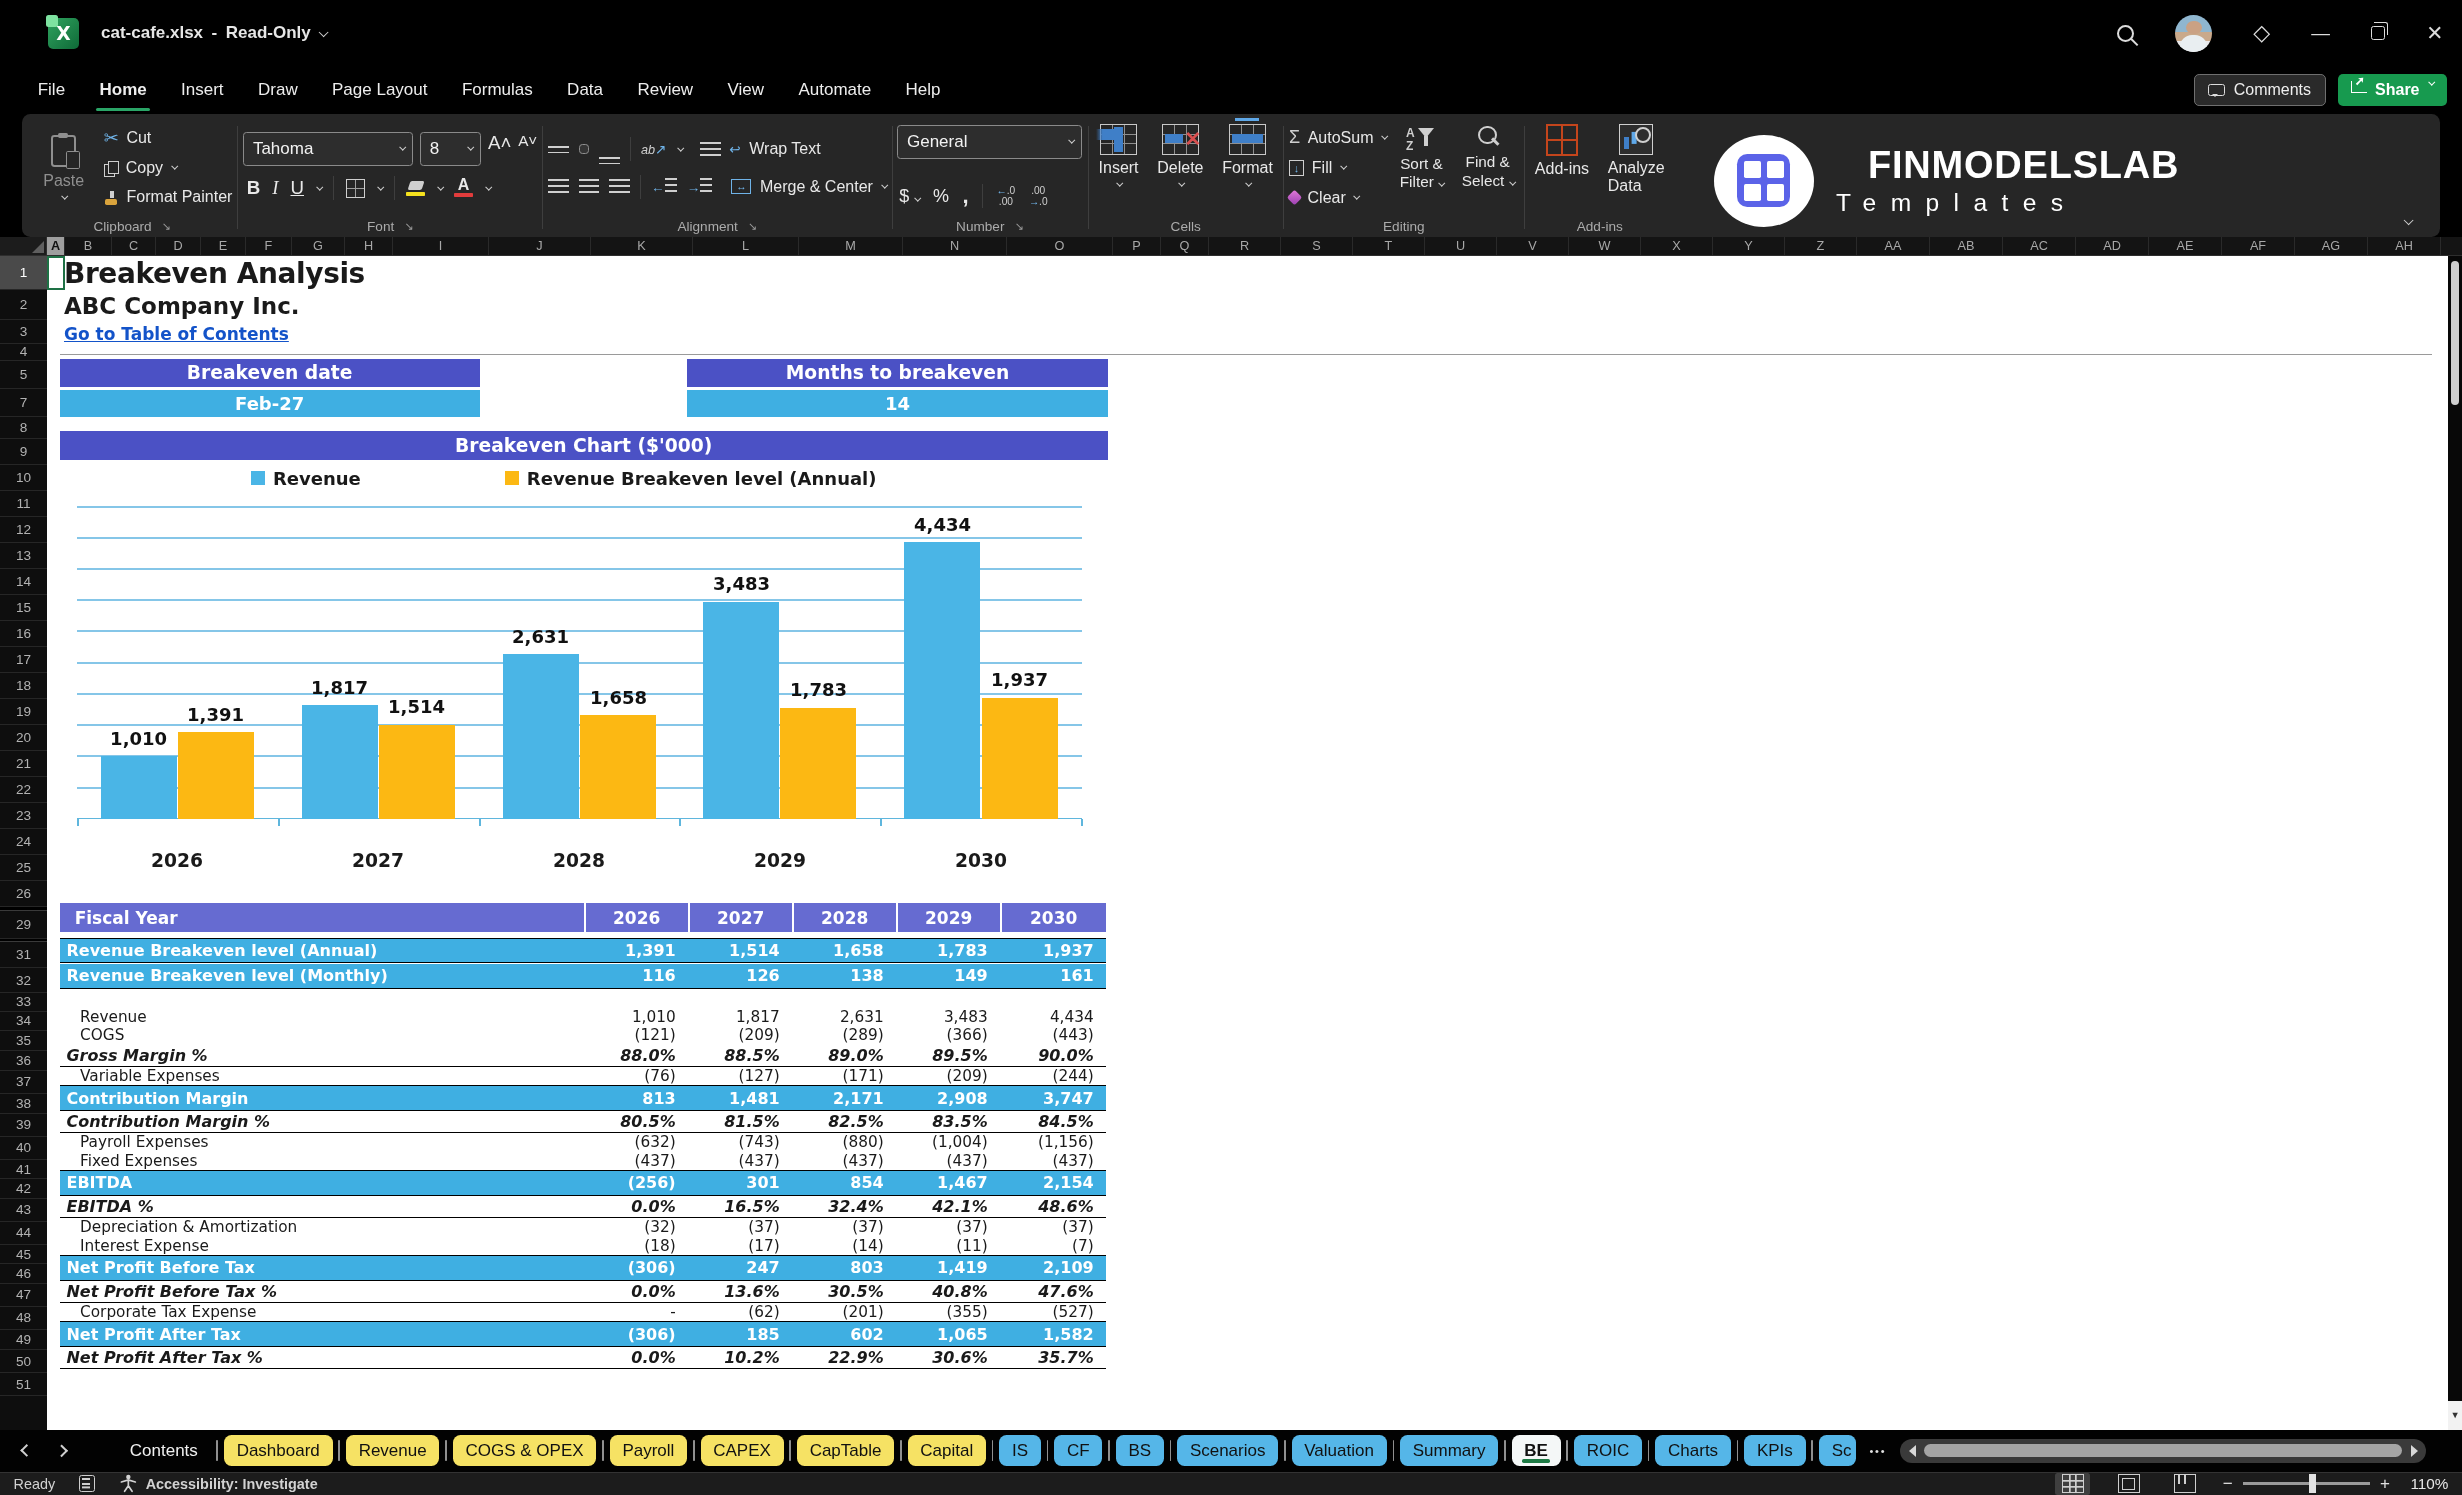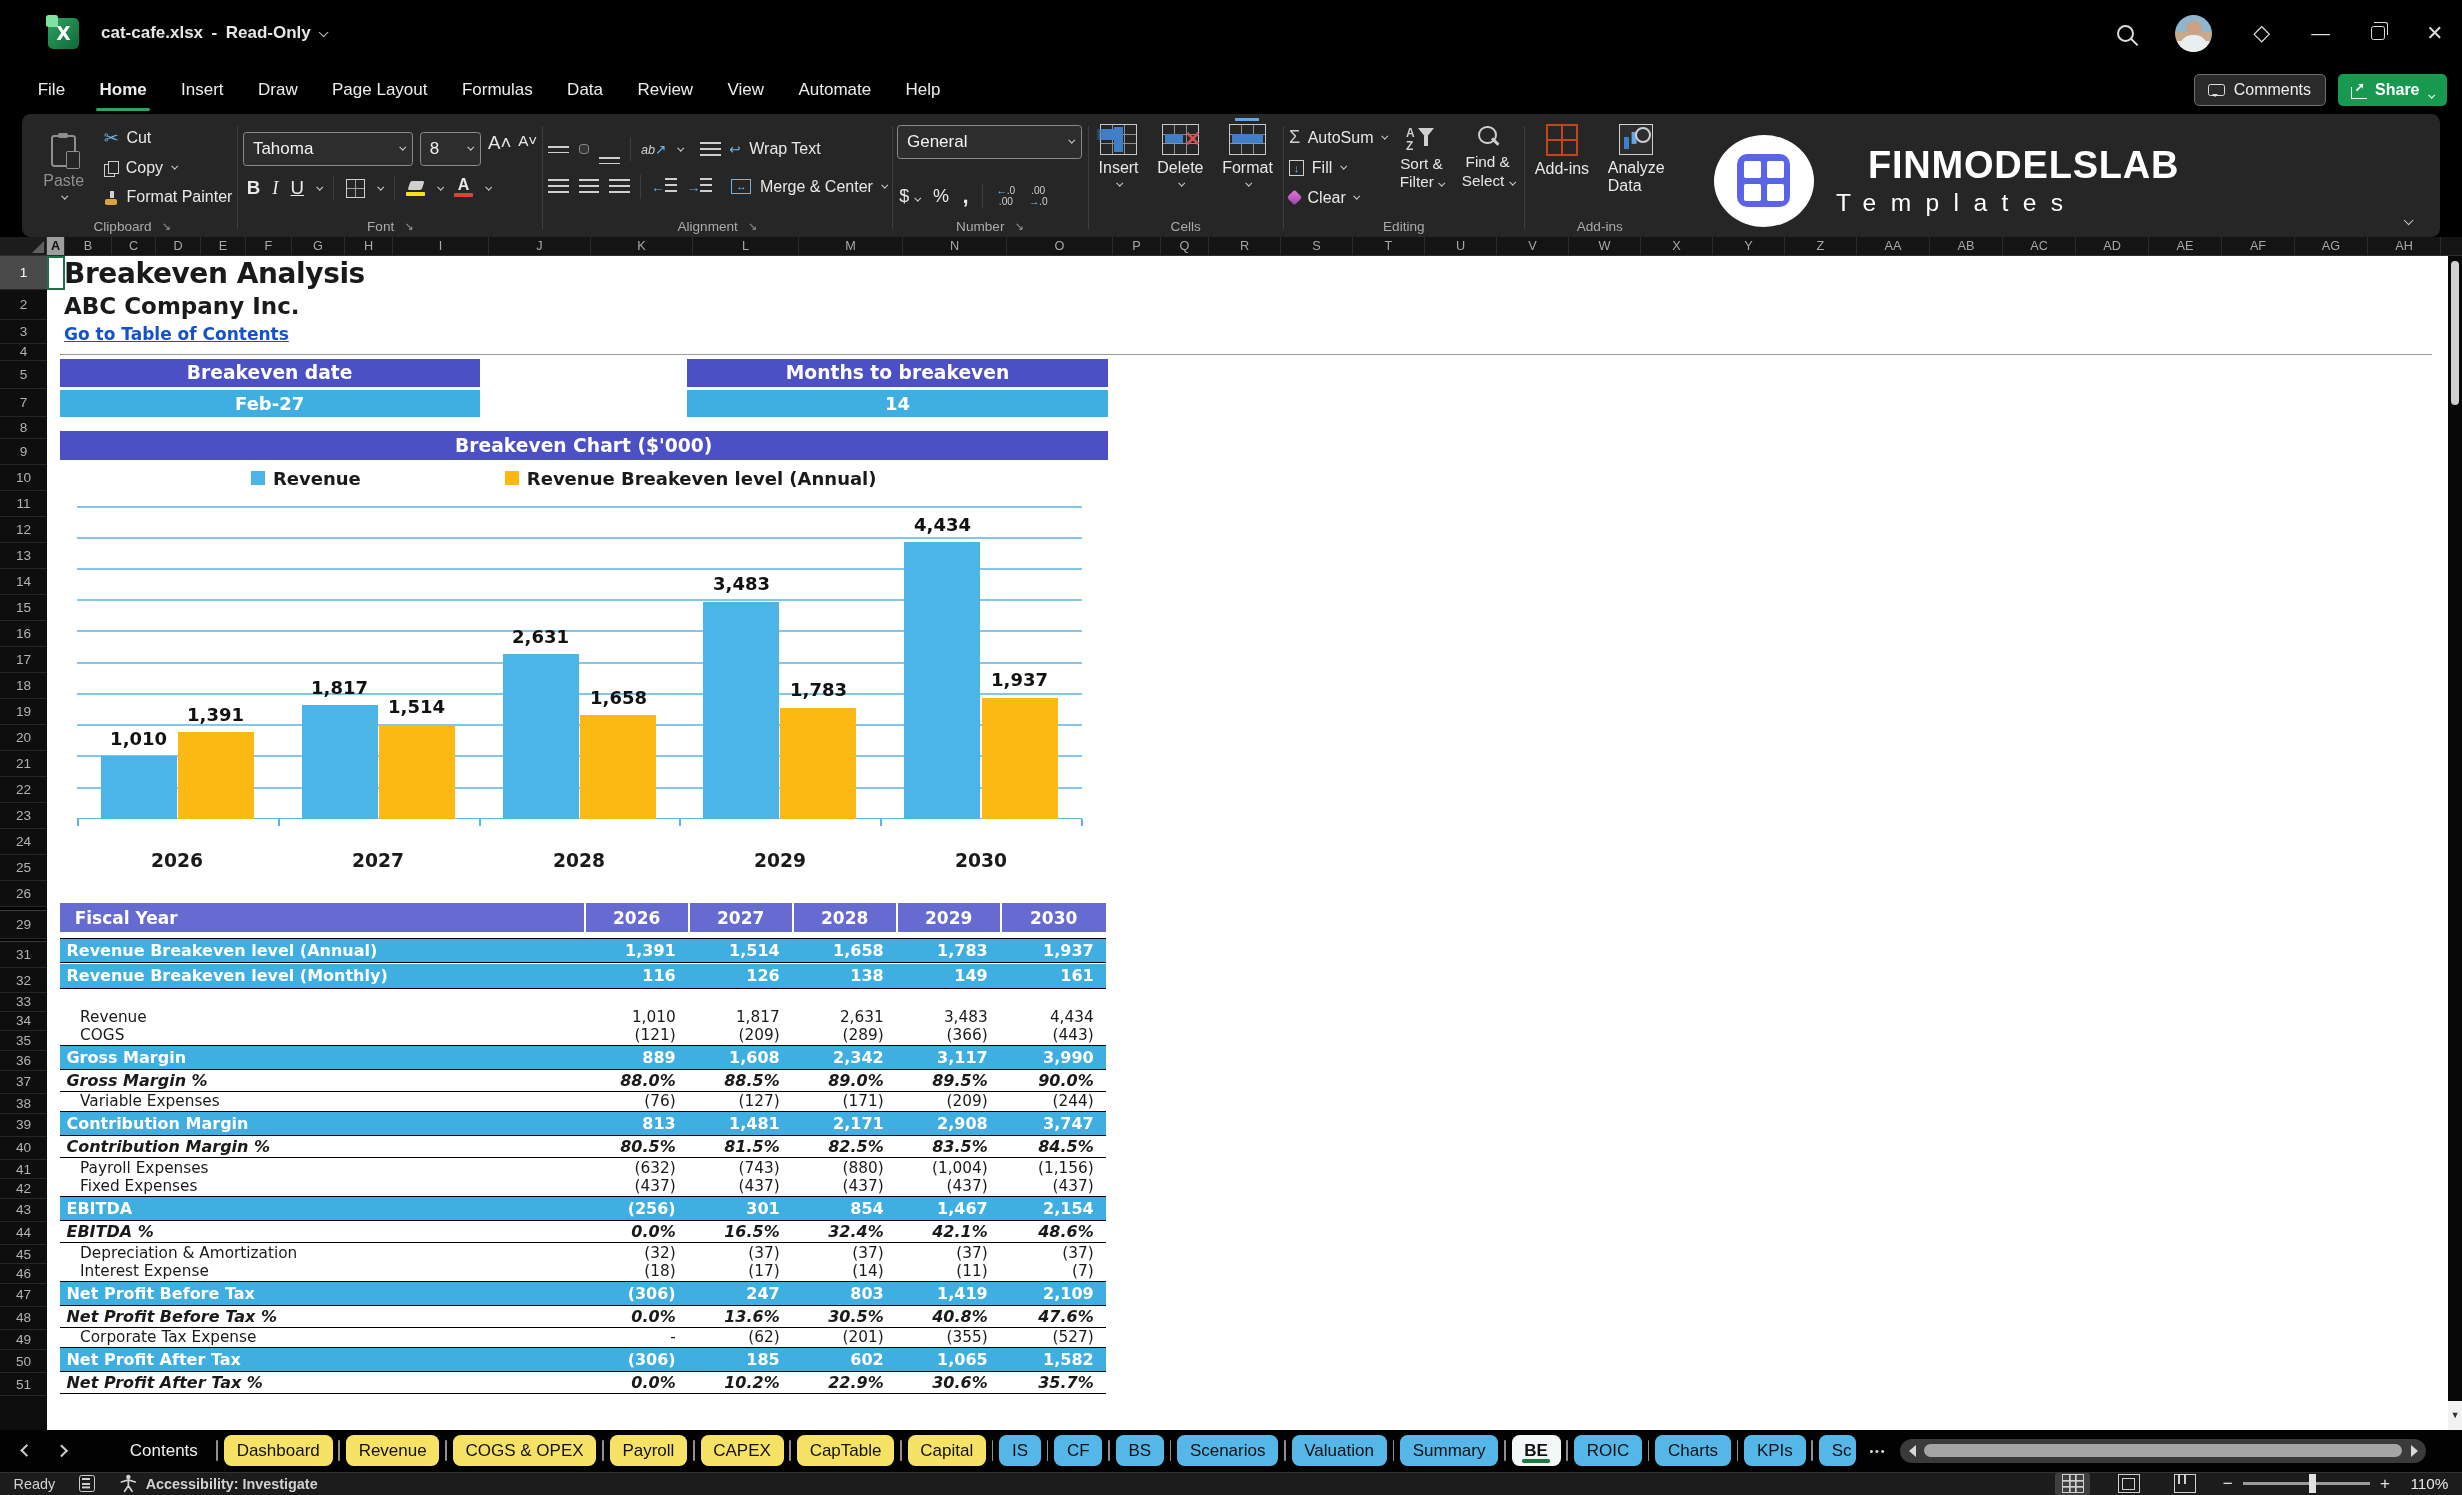--- a/index.html
+++ b/index.html
@@ -28,21 +28,21 @@
   
   .menubar { height:48px; display:flex; align-items:center; padding-left:36px; position:relative; background:#000; }
   .mtabs { display:flex; gap:31px; }
   .mtab { color:#ededed; font-size:17px; position:relative; padding:3.4px 1.7px; cursor:default; }
   .mtab.active { font-weight:bold; }
   .mtab.active::after { content:""; position:absolute; left:-1.7px; right:-1.7px; bottom:-7.6px; height:3.4px; border-radius:1.7px; background:#2aa567; }
   .mb-right { position:absolute; right:15.3px; display:flex; align-items:center; gap:12px; }
   .btn-comments { display:flex; align-items:center; gap:8.5px; border:0.8px solid #6f6f6f; border-radius:5.1px; color:#eee; font-size:16px; padding:6px 13.6px; background:#2a2a2a; }
   .ico-bubble { width:17px; height:12.7px; border:1.7px solid #ddd; border-radius:2.5px; position:relative; }
   .ico-bubble::after { content:""; position:absolute; left:2.5px; bottom:-5.1px; border:3.4px solid transparent; border-top-color:#ddd; }
-  .btn-share { display:flex; align-items:flex-end; gap:8.5px; border-radius:5.1px; color:#fff; font-size:16px; padding:6.8px 13.6px; background:#179a4f; font-weight:bold;}
+  .btn-share { display:flex; align-items:flex-start; gap:8.5px; border-radius:5.1px; color:#fff; font-size:16px; padding:6.8px 13.6px; background:#179a4f; font-weight:bold;}
   .ico-share { width:15.3px; height:12px; border-left:1.7px solid #fff; border-bottom:1.7px solid #fff; position:relative; }
   .ico-share::after { content:"➚"; position:absolute; left:2.5px; top:-6.8px; font-size:12px; color:#fff; }
 
   .chev { display:inline-block; width:6.8px; height:6.8px; border-right:1.7px solid #cfcfcf; border-bottom:1.7px solid #cfcfcf; transform:rotate(45deg) translateY(-1.7px); }
   .chev.sm { width:5.1px; height:5.1px; }
   .chev.dark { border-color:#fff; }
 
   
   .ribbon { height:123px; margin:0 22px; background:#262626; border-radius:8.5px; display:flex; position:relative; padding:3.4px 5.1px 0 5.1px; }
   .group { display:flex; flex-direction:column; padding:3.4px 5.1px 0 5.1px; }
@@ -727,28 +727,20 @@
               <span class="val">4,434</span>
             </div>
             <div class="crow plain">
               <span class="lbl">COGS</span>
               <span class="val">(121)</span>
               <span class="val">(209)</span>
               <span class="val">(289)</span>
               <span class="val">(366)</span>
               <span class="val">(443)</span>
             </div>
-            <div class="crow blue">
-              <span class="lbl">Gross Margin</span>
-              <span class="val">889</span>
-              <span class="val">1,608</span>
-              <span class="val">2,342</span>
-              <span class="val">3,117</span>
-              <span class="val">3,990</span>
-            </div>
             <div class="crow pct">
               <span class="lbl">Gross Margin %</span>
               <span class="val">88.0%</span>
               <span class="val">88.5%</span>
               <span class="val">89.0%</span>
               <span class="val">89.5%</span>
               <span class="val">90.0%</span>
             </div>
             <div class="crow plain">
               <span class="lbl">Variable Expenses</span>

